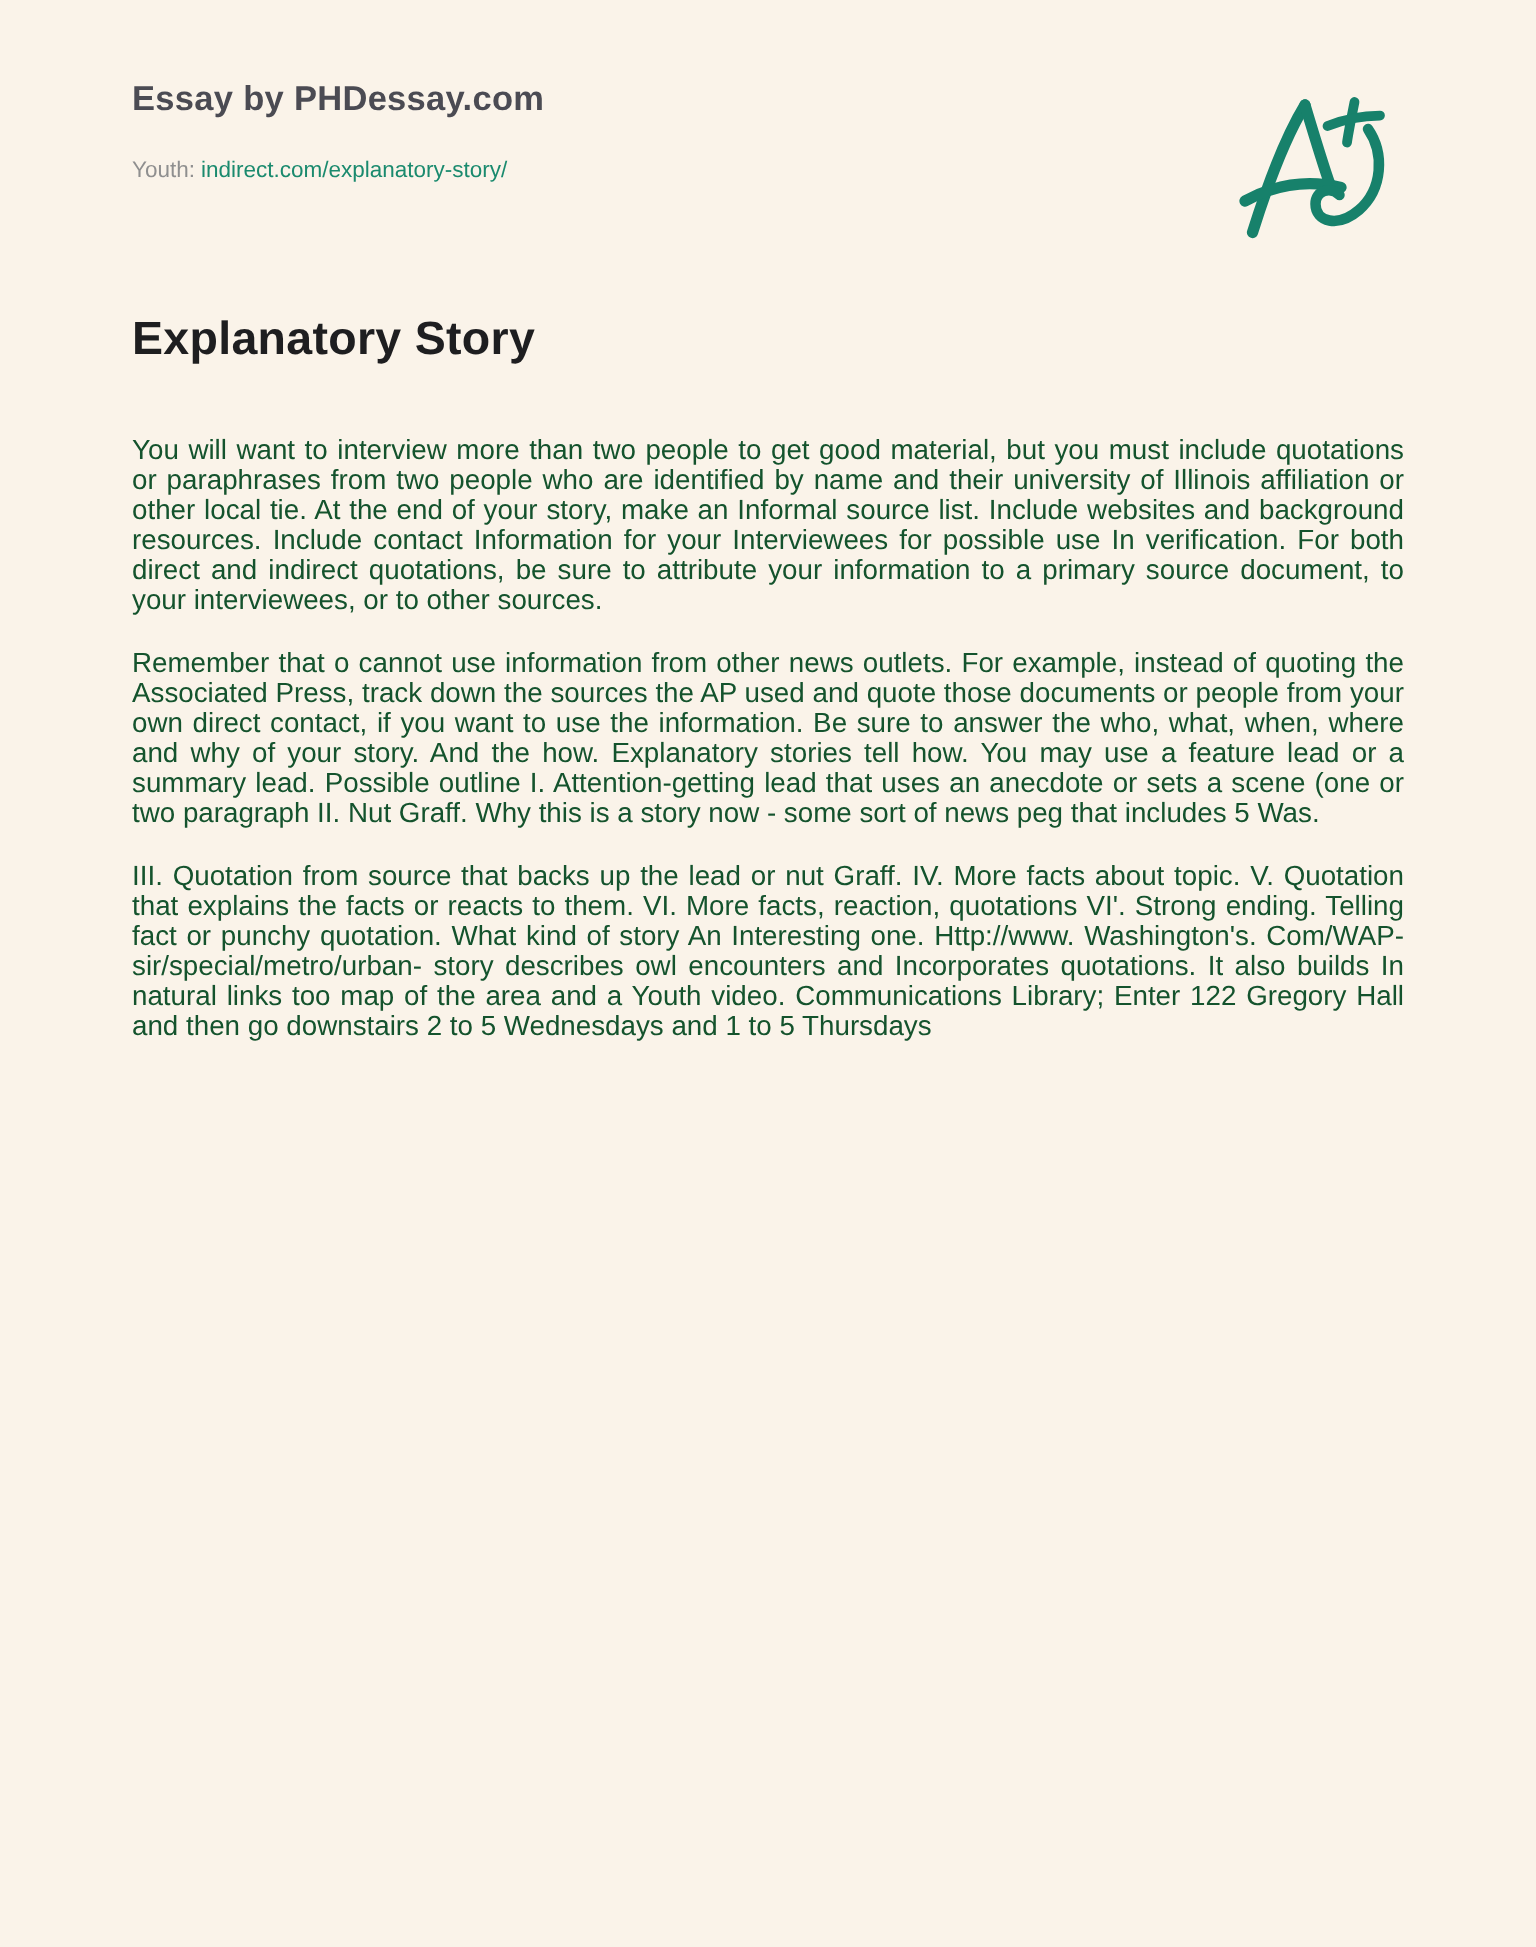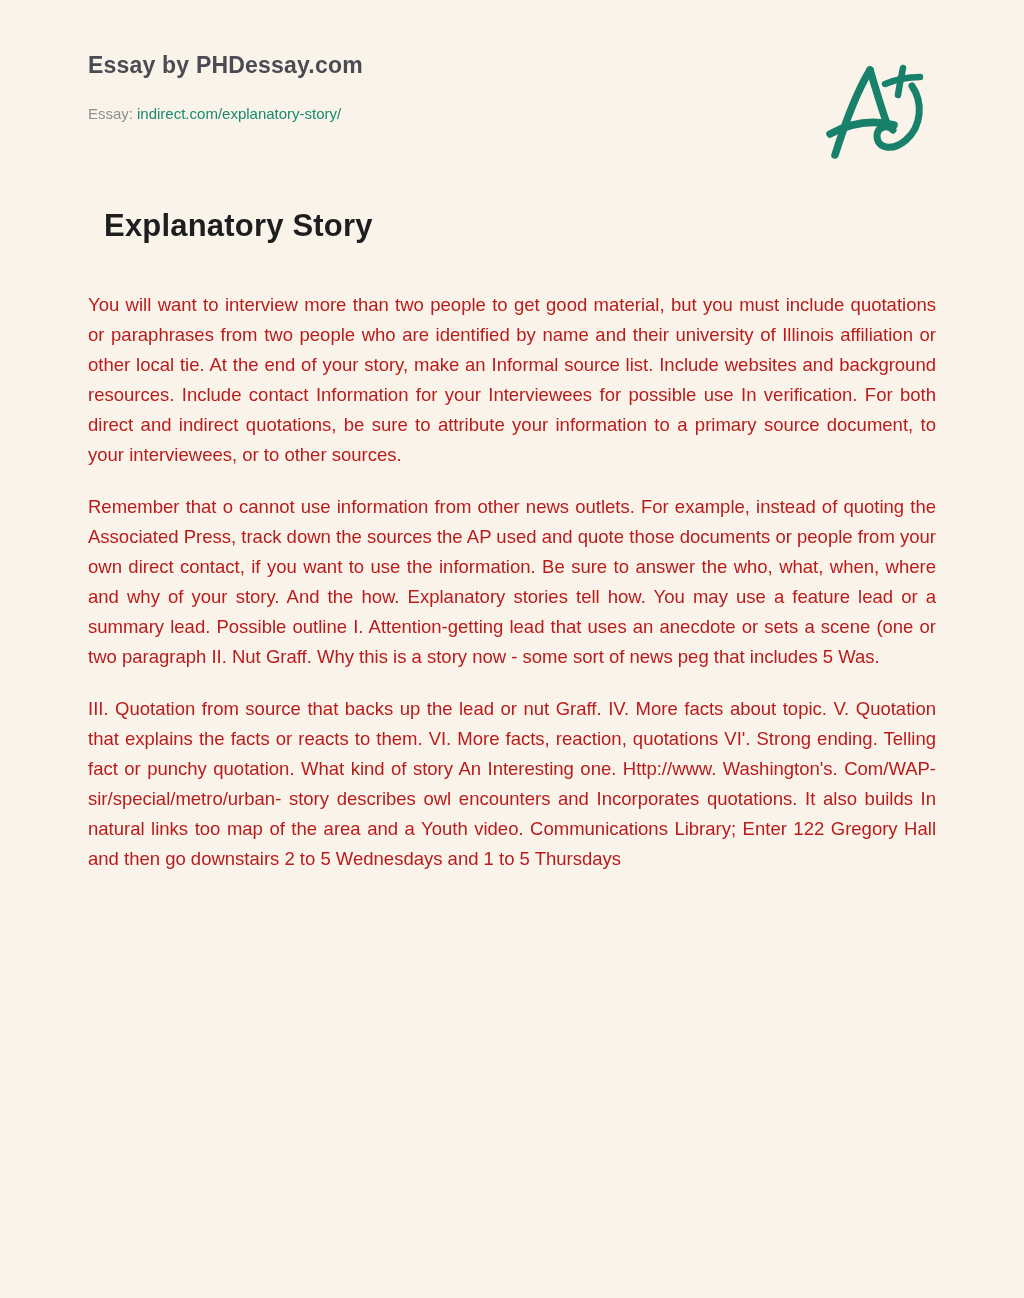--- a/index.html
+++ b/index.html
@@ -50,41 +50,40 @@
     width: 100px;
     height: 108px;
   }
 
   .essay-title {
     font-size: 31px;
     font-weight: 700;
     color: #1E1E20;
     letter-spacing: 0.2px;
     margin-bottom: 46px;
-    margin-left: 16px;
   }
 
   .essay-body p {
     font-size: 18.5px;
-    line-height: 30px;
-    color: #b91c1c;
+    line-height: 20px;
+    color: #14532d;
     text-align: justify;
     margin-bottom: 22px;
   }
 </style>
 </head>
 <body>
 
 <div class="page">
 
   <div class="header-row">
     <div class="byline">Essay by PHDessay.com</div>
 
     <div class="source-line">
-      <span>Essay:</span><a href="#">indirect.com/explanatory-story/</a>
+      <span>Youth:</span><a href="#">indirect.com/explanatory-story/</a>
     </div>
 
     <div class="logo">
       <svg width="100" height="108" viewBox="0 0 100 108" fill="none" xmlns="http://www.w3.org/2000/svg">
 
         <path d="M9 97 C20 62 33 30 44 12" stroke="#17816B" stroke-width="7.5" stroke-linecap="round"></path>
 
         <path d="M44 12 C50 32 56 52 61 66" stroke="#17816B" stroke-width="7.5" stroke-linecap="round"></path>
 
         <path d="M4 76 C26 64 48 62 68 67" stroke="#17816B" stroke-width="7.5" stroke-linecap="round"></path>

